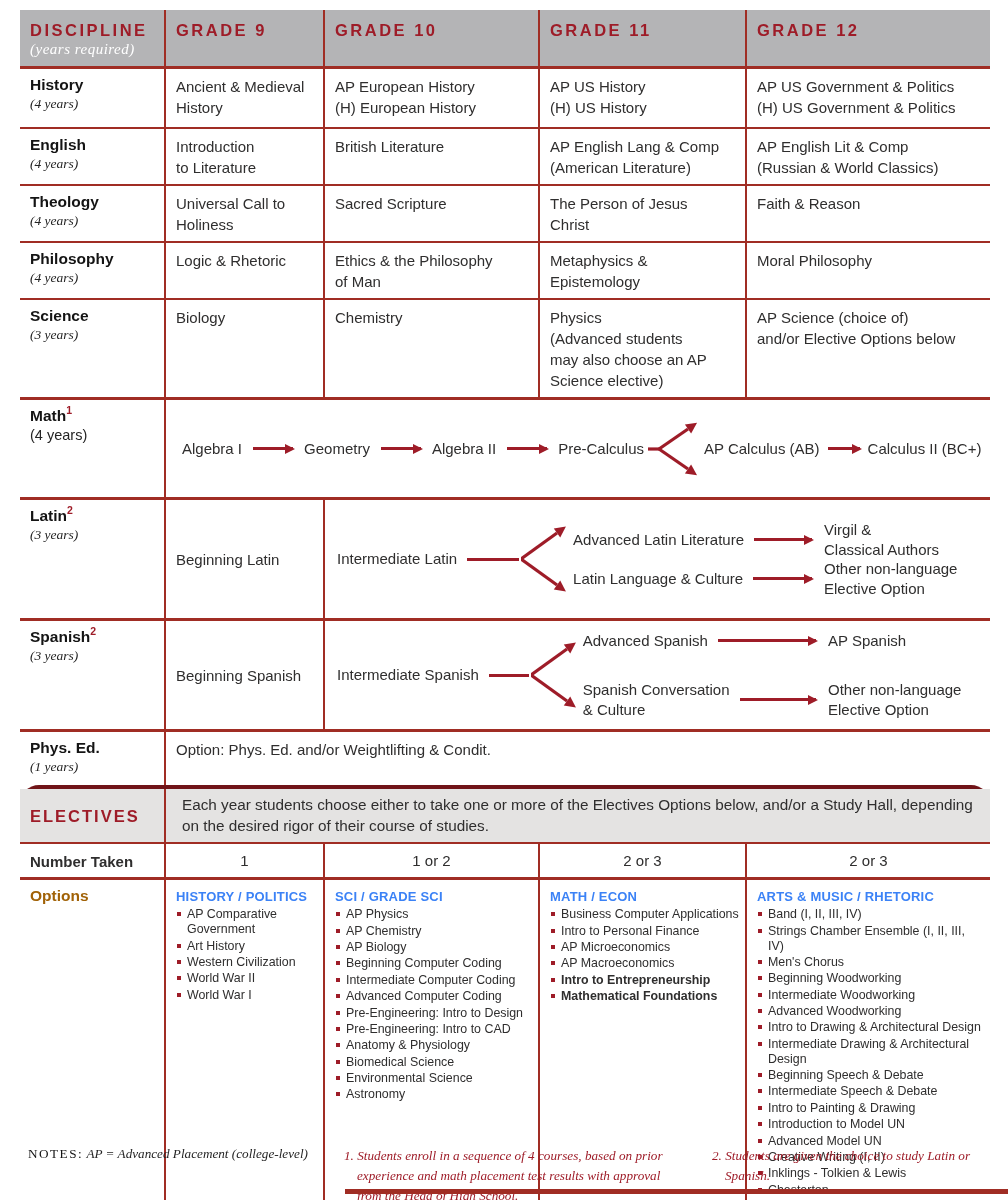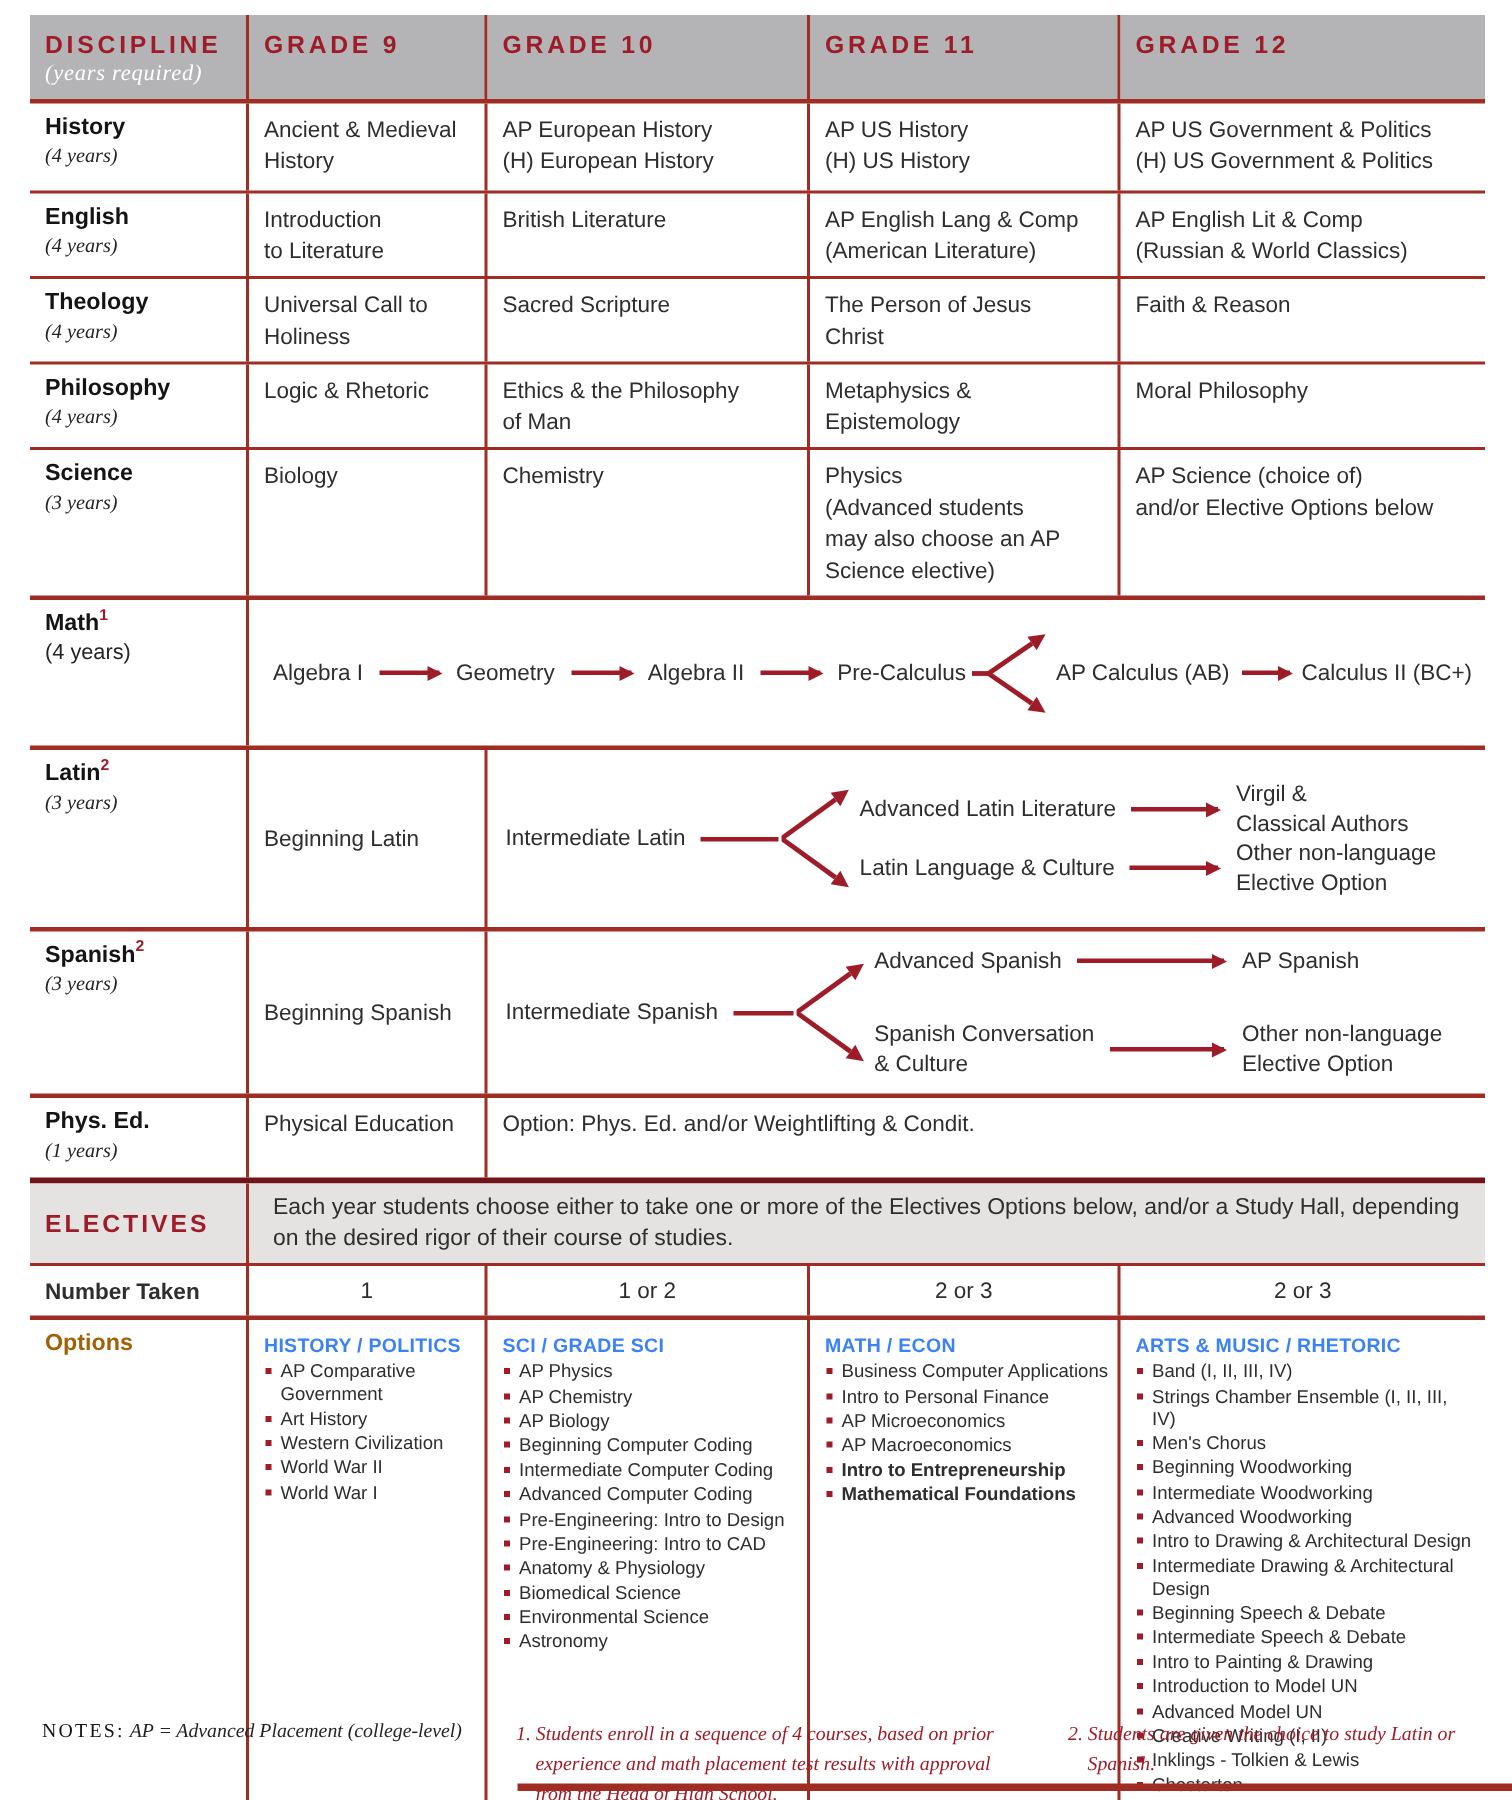--- a/index.html
+++ b/index.html
@@ -7,21 +7,21 @@
         font-family:"Liberation Sans",sans-serif;color:#2f2e2e;}
   .table{position:absolute;left:20px;top:10px;width:970px;}
   .row{display:grid;grid-template-columns:146px 159px 215px 207px 243px;}
   .cell{border-right:2px solid var(--border,#a02d24);padding:7px 10px 6px 10px;box-sizing:border-box;}
   .row > .cell:last-child{border-right:none;}
   .span3{grid-column:span 3;}
   .span4{grid-column:span 4;}
   
   .bt2{border-top:2px solid var(--border,#a02d24);}
   .bt3{border-top:3px solid var(--border,#a02d24);}
-  .bt45{border-top:4.5px solid var(--border-dark,#701418);}
+  .bt45{border-top:4.5px solid var(--border-dark,#701418);border-radius:19px;}
   .bb35{border-bottom:3.5px solid var(--border,#a02d24);}
   
   .r-header{min-height:56px;}
   .r-hist{min-height:58px;}
   .r-std{min-height:55px;}
   .r-sci{min-height:95px;}
   .r-math{min-height:97px;}
   .r-latin{min-height:118px;}
   .r-espan{min-height:108px;}
   .r-pe{min-height:53px;}
@@ -317,23 +317,20 @@
           </span>
         </span>
       </div>
     </div>
 
     <div class="row r-pe bt3">
       <div class="cell">
         <div class="disc-label">Phys. Ed.</div>
         <div class="disc-years">(1 years)</div>
       </div>
-      <div class="cell">
-        <div class="course">Physical Education</div>
-      </div>
       <div class="cell span3">
         <div class="course">Option: Phys. Ed. and/or Weightlifting &amp; Condit.</div>
       </div>
     </div>
 
     <div class="row r-elect bt45">
       <div class="cell elect-label">ELECTIVES</div>
       <div class="cell span4 elect-text">Each year students choose either to take one or more of the Electives Options below, and/or a Study Hall, depending on the desired rigor of their course of studies.</div>
     </div>
 

